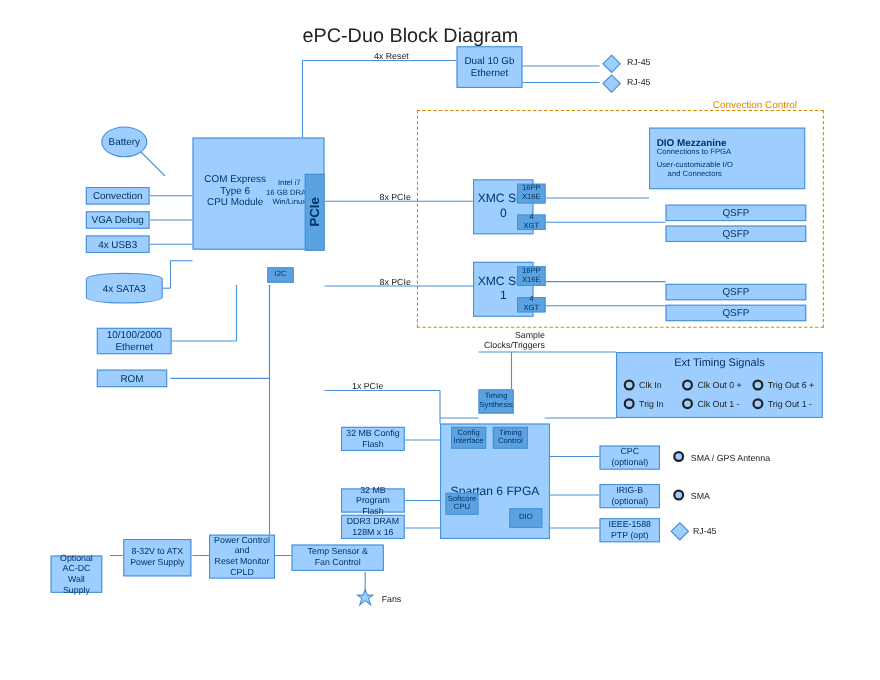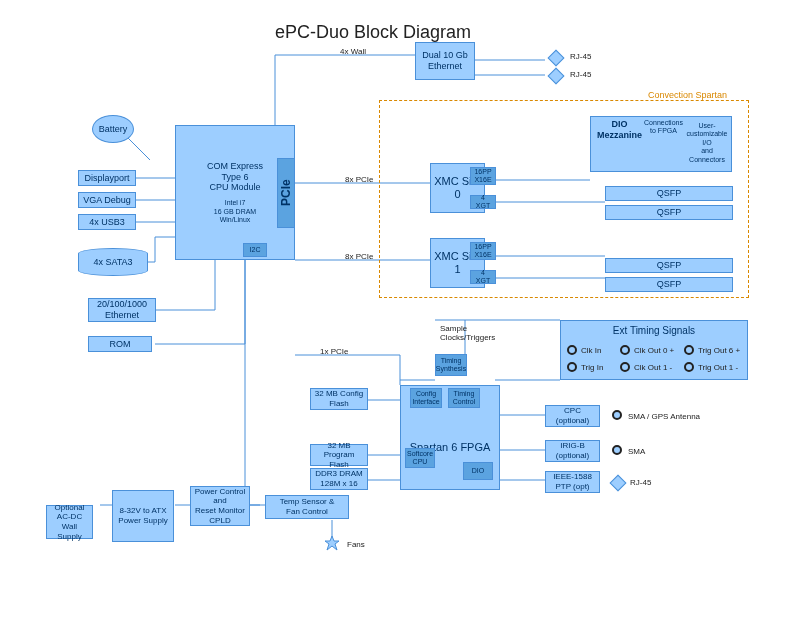--- a/index.html
+++ b/index.html
@@ -59,65 +59,65 @@
     <line x1="500" y1="450" x2="545" y2="450"></line>
     <line x1="500" y1="480" x2="545" y2="480"></line>
   <line x1="100" y1="505" x2="112" y2="505"></line>
     <line x1="175" y1="505" x2="190" y2="505"></line>
     <line x1="250" y1="505" x2="265" y2="505"></line>
   <line x1="332" y1="520" x2="332" y2="540"></line>
 </svg>
 
 <div class="block" style="left:415px;top:42px;width:60px;height:38px">Dual 10 Gb
 Ethernet</div>
-<div class="lbl" style="left:340px;top:47px">4x Wall</div>
+<div class="lbl" style="left:340px;top:47px">4x Reset</div>
 <div class="diamond" style="left:550px;top:52px"></div>
 <div class="diamond" style="left:550px;top:70px"></div>
 <div class="lbl" style="left:570px;top:52px">RJ-45</div>
 <div class="lbl" style="left:570px;top:70px">RJ-45</div>
 
-<div class="block" style="left:175px;top:125px;width:120px;height:135px;flex-direction:column">
+<div class="block" style="left:175px;top:125px;width:120px;height:102px;flex-direction:row">
   <div style="white-space:pre-line;margin-bottom:6px">COM Express
 Type 6
 CPU Module</div>
   <div class="tiny" style="white-space:pre-line">Intel i7
 16 GB DRAM
 Win/Linux</div>
 </div>
 <div class="block dark" style="left:277px;top:158px;width:18px;height:70px;writing-mode:vertical-rl;transform:rotate(180deg);font-size:12px;font-weight:bold">PCIe</div>
 <div class="block dark tiny" style="left:243px;top:243px;width:24px;height:14px">I2C</div>
 
 <div class="block" style="left:92px;top:115px;width:42px;height:28px;border-radius:50%">Battery</div>
-<div class="block" style="left:78px;top:170px;width:58px;height:16px">Displayport</div>
+<div class="block" style="left:78px;top:170px;width:58px;height:16px">Convection</div>
 <div class="block" style="left:78px;top:192px;width:58px;height:16px">VGA Debug</div>
 <div class="block" style="left:78px;top:214px;width:58px;height:16px">4x USB3</div>
 <div class="cyl" style="left:78px;top:248px;width:70px;height:28px">4x SATA3</div>
-<div class="block" style="left:88px;top:298px;width:68px;height:24px;white-space:pre-line">20/100/1000
+<div class="block" style="left:88px;top:298px;width:68px;height:24px;white-space:pre-line">10/100/2000
 Ethernet</div>
 <div class="block" style="left:88px;top:336px;width:64px;height:16px">ROM</div>
 
 <div class="lbl" style="left:345px;top:175px">8x PCIe</div>
 <div class="lbl" style="left:345px;top:252px">8x PCIe</div>
 <div class="lbl" style="left:320px;top:347px">1x PCIe</div>
 
 <div class="block" style="left:430px;top:163px;width:55px;height:50px;font-size:11px">XMC
 Site 0</div>
 <div class="block dark tiny" style="left:470px;top:167px;width:26px;height:18px;white-space:pre-line">16PP
 X16E</div>
 <div class="block dark tiny" style="left:470px;top:195px;width:26px;height:14px">4 XGT</div>
 <div class="block" style="left:430px;top:238px;width:55px;height:50px;font-size:11px">XMC
 Site 1</div>
 <div class="block dark tiny" style="left:470px;top:242px;width:26px;height:18px;white-space:pre-line">16PP
 X16E</div>
 <div class="block dark tiny" style="left:470px;top:270px;width:26px;height:14px">4 XGT</div>
 
 <div class="block outline" style="left:379px;top:100px;width:370px;height:198px;border-style:dashed;pointer-events:none"></div>
-<div class="ornglbl" style="left:648px;top:90px">Convection Spartan</div>
+<div class="ornglbl" style="left:648px;top:90px">Convection Control</div>
 
-<div class="block" style="left:590px;top:116px;width:142px;height:56px;flex-direction:row;align-items:flex-start;padding-left:6px">
+<div class="block" style="left:590px;top:116px;width:142px;height:56px;flex-direction:column;align-items:flex-start;padding-left:6px">
   <div style="font-weight:bold">DIO Mezzanine</div>
   <div class="tiny">Connections to FPGA</div>
   <div class="tiny" style="margin-top:3px;white-space:pre-line">User-customizable I/O
 and Connectors</div>
 </div>
 <div class="block" style="left:605px;top:186px;width:128px;height:15px">QSFP</div>
 <div class="block" style="left:605px;top:205px;width:128px;height:15px">QSFP</div>
 <div class="block" style="left:605px;top:258px;width:128px;height:15px">QSFP</div>
 <div class="block" style="left:605px;top:277px;width:128px;height:15px">QSFP</div>
 
@@ -125,21 +125,21 @@
 FPGA</div>
 <div class="block dark tiny" style="left:435px;top:354px;width:32px;height:22px;white-space:pre-line">Timing
 Synthesis</div>
 <div class="block dark tiny" style="left:410px;top:388px;width:32px;height:20px;white-space:pre-line">Config
 Interface</div>
 <div class="block dark tiny" style="left:448px;top:388px;width:32px;height:20px;white-space:pre-line">Timing
 Control</div>
 <div class="block dark tiny" style="left:405px;top:448px;width:30px;height:20px;white-space:pre-line">Softcore
 CPU</div>
 <div class="block dark tiny" style="left:463px;top:462px;width:30px;height:18px">DIO</div>
-<div class="lbl tiny" style="left:440px;top:324px;text-align:left;white-space:pre-line">Sample
+<div class="lbl tiny" style="left:440px;top:300px;text-align:right;white-space:pre-line">Sample
 Clocks/Triggers</div>
 <div class="block" style="left:310px;top:388px;width:58px;height:22px;white-space:pre-line;font-size:8px">32 MB Config
 Flash</div>
 <div class="block" style="left:310px;top:444px;width:58px;height:22px;white-space:pre-line;font-size:8px">32 MB
 Program Flash</div>
 <div class="block" style="left:310px;top:468px;width:58px;height:22px;white-space:pre-line;font-size:8px">DDR3 DRAM
 128M x 16</div>
 
 <div class="block" style="left:560px;top:320px;width:188px;height:60px;align-items:flex-start;justify-content:flex-start;padding:4px 8px;flex-direction:column">
   <div style="font-size:10px;align-self:center;margin-bottom:4px">Ext Timing Signals</div>
@@ -166,21 +166,21 @@
 <div class="circ" style="left:612px;top:445px"></div>
 <div class="lbl tiny" style="left:628px;top:447px">SMA</div>
 <div class="block" style="left:545px;top:471px;width:55px;height:22px;white-space:pre-line;font-size:8px">IEEE-1588
 PTP (opt)</div>
 <div class="diamond" style="left:612px;top:477px"></div>
 <div class="lbl tiny" style="left:630px;top:478px">RJ-45</div>
 
 <div class="block" style="left:46px;top:505px;width:47px;height:34px;white-space:pre-line;font-size:8px">Optional
 AC-DC
 Wall Supply</div>
-<div class="block" style="left:112px;top:490px;width:62px;height:52px;white-space:pre-line;font-size:8px">8-32V to ATX
+<div class="block" style="left:112px;top:490px;width:62px;height:34px;white-space:pre-line;font-size:8px">8-32V to ATX
 Power Supply</div>
 <div class="block" style="left:190px;top:486px;width:60px;height:40px;white-space:pre-line;font-size:8px">Power Control
 and
 Reset Monitor
 CPLD</div>
 <div class="block" style="left:265px;top:495px;width:84px;height:24px;white-space:pre-line;font-size:8px">Temp Sensor &amp;
 Fan Control</div>
 <div class="lbl tiny" style="left:347px;top:540px">Fans</div>
 <svg style="left:324px;top:535px;width:16px;height:16px">
     <polygon points="8,1 10,6 15,6 11,9 13,15 8,11 3,15 5,9 1,6 6,6" fill="#9dceff" stroke="#4a90d9"></polygon>

